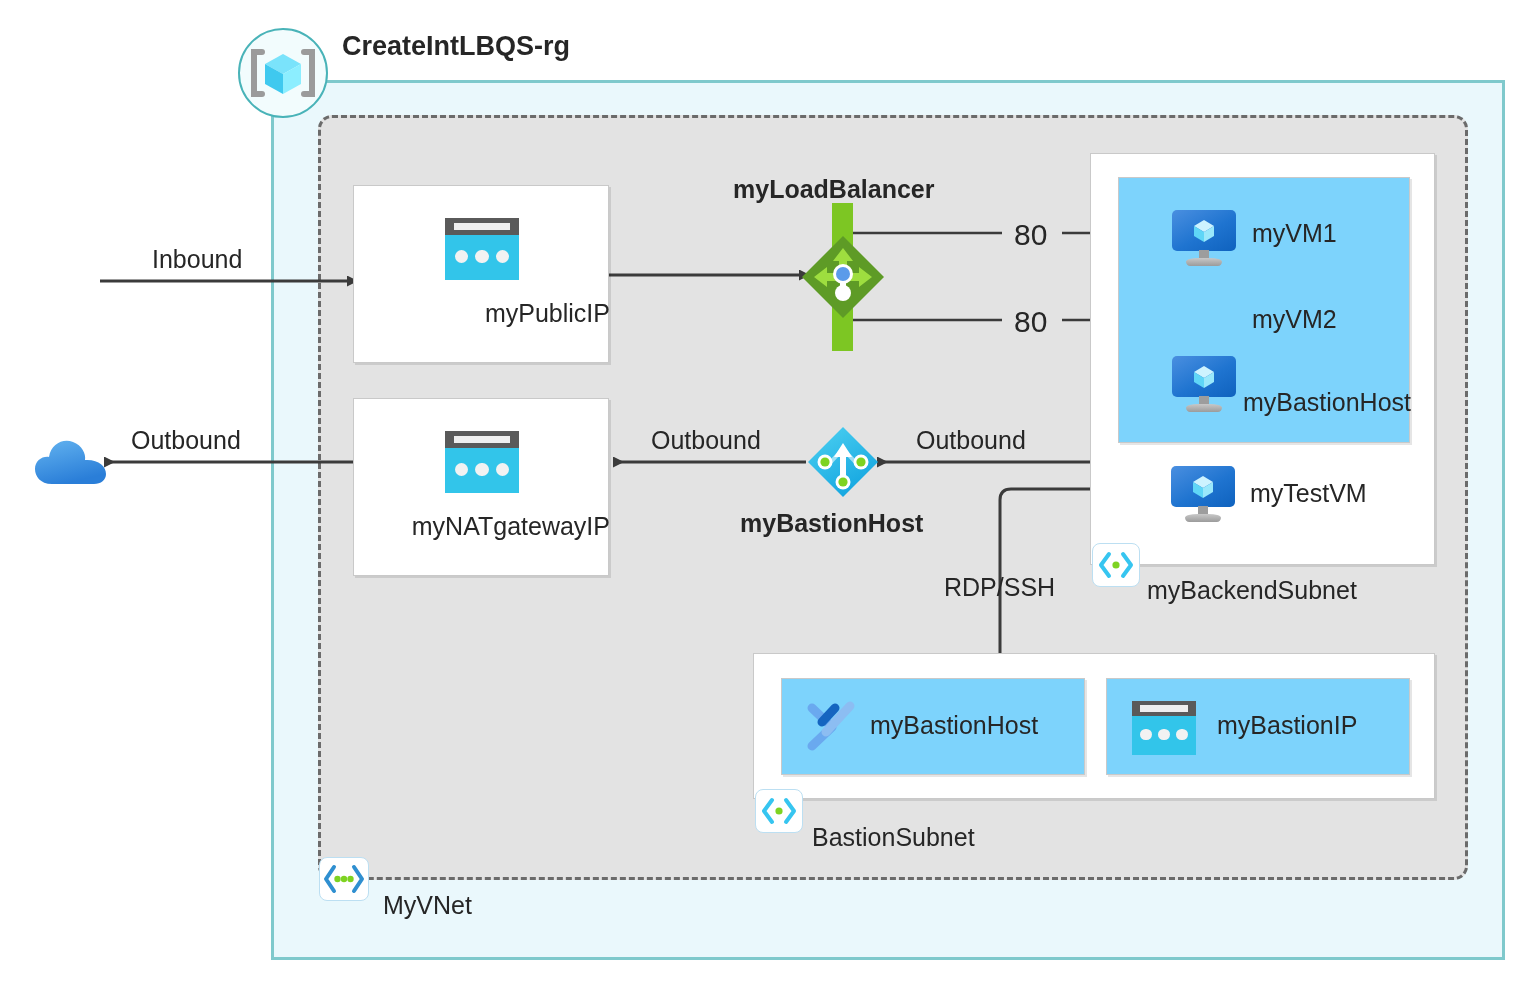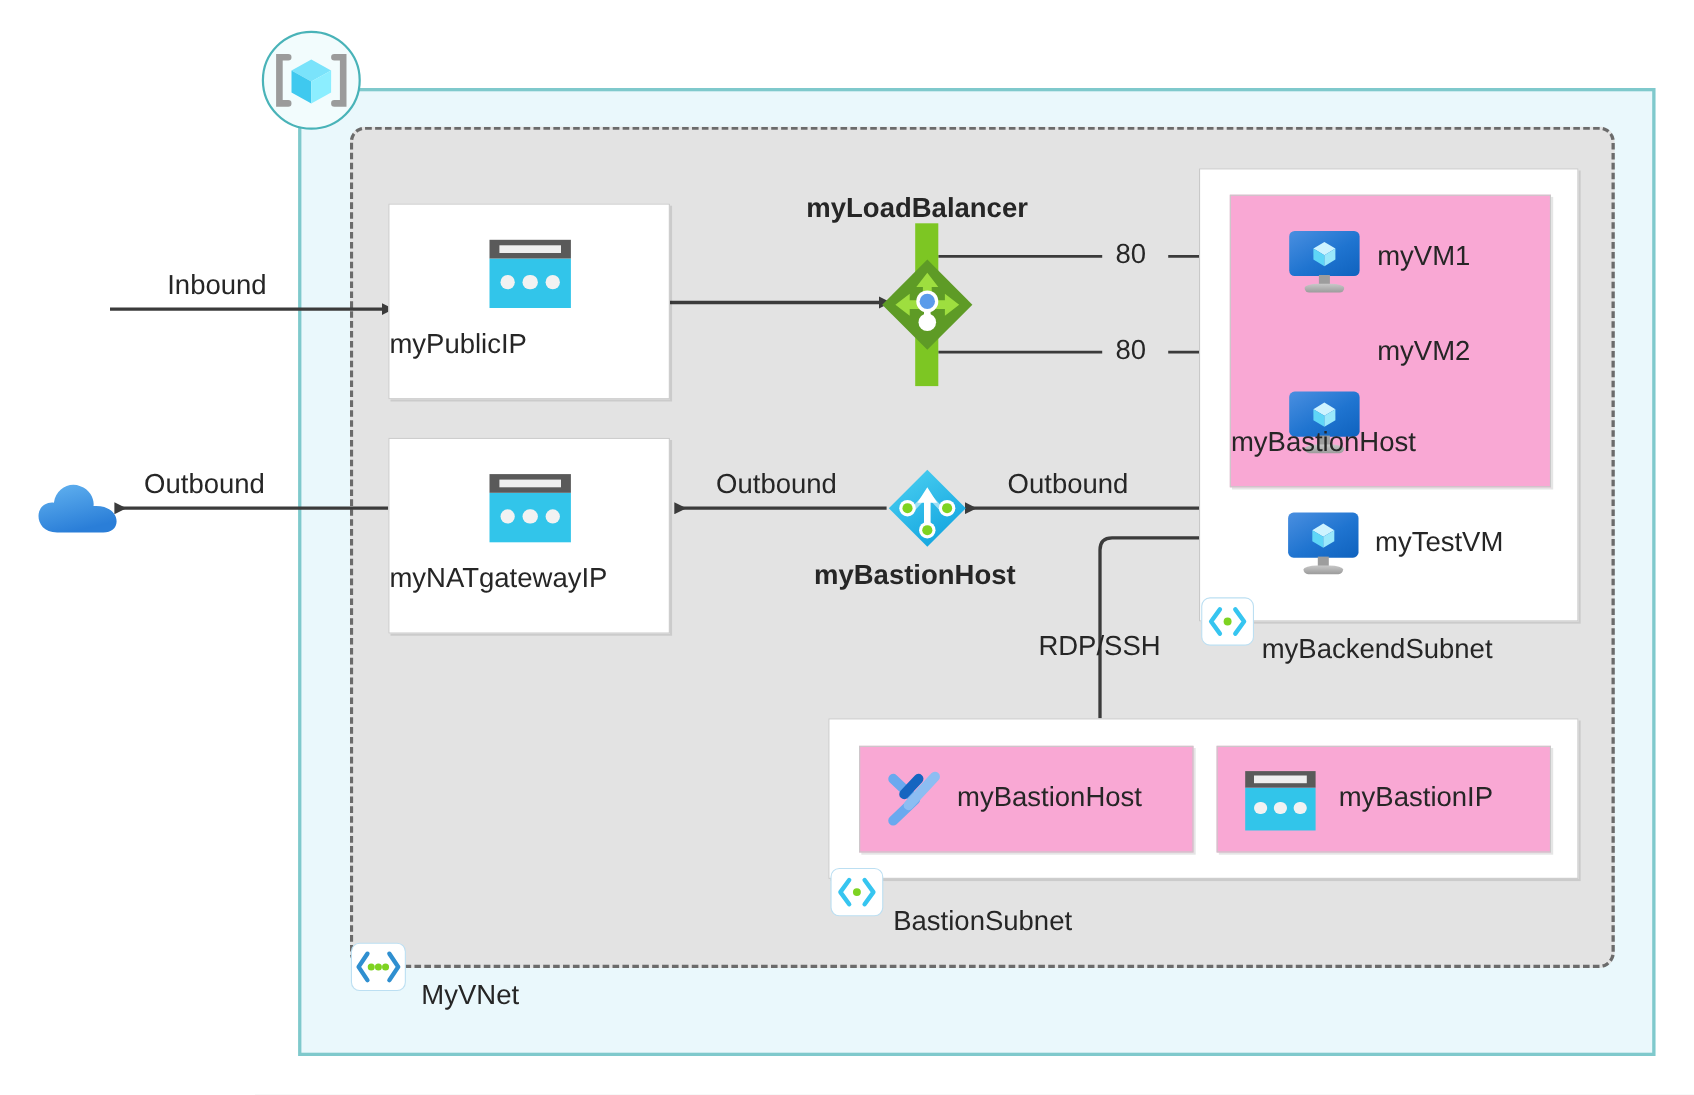--- a/index.html
+++ b/index.html
@@ -26,21 +26,21 @@
     border-radius: 14px;
   }
 
   
   .white-card {
     background: #ffffff;
     border: 1px solid #c9c9c9;
     box-shadow: 2px 2px 0 rgba(0,0,0,0.10);
   }
   .blue-card {
-    background: #f9a8d4;
+    background: #7dd3fc;
     border: 1px solid #c9c9c9;
     box-shadow: 2px 2px 0 rgba(0,0,0,0.10);
   }
 
   #publicip-card  { left: 353px; top: 185px; width: 256px; height: 178px; }
   #natip-card     { left: 353px; top: 398px; width: 256px; height: 178px; }
   #backendsubnet-card { left: 1090px; top: 153px; width: 345px; height: 412px; }
   #backendpool-card   { left: 1118px; top: 177px; width: 292px; height: 266px; }
   #bastionsubnet-card { left: 753px; top: 653px; width: 682px; height: 146px;
                         background:#ffffff; border:1px solid #c9c9c9;
@@ -50,22 +50,22 @@
 
   
   .label {
     color: #262626;
     font-size: 25px;
     line-height: 1.1;
     white-space: nowrap;
   }
   .label.bold { font-weight: bold; font-size: 25px; }
   .label.rg-title { font-weight: bold; font-size: 27px; }
-  .label.center { text-align: left; }
-  .label.port { font-size: 25px; }
+  .label.center { text-align: right; }
+  .label.port { font-size: 30px; }
 
   
   
   .ip-icon { position: relative; }
   .ip-icon .bar {
     position: absolute; left:0; top:0; width:100%; height:28%;
     background:#5a5a5a;
   }
   .ip-icon .bar i {
     position:absolute; left:12%; top:28%; width:76%; height:44%;
@@ -149,20 +149,21 @@
   <div class="abs" style="left:238px; top:28px; width:90px; height:90px;
        border-radius:50%; background:#f2fcfd; border:2px solid #49b3b8;">
     <svg width="86" height="86" viewBox="0 0 86 86">
       <path d="M22,22 L14,22 L14,64 L22,64" fill="none" stroke="#9b9b9b" stroke-width="6" stroke-linecap="round"></path>
       <path d="M64,22 L72,22 L72,64 L64,64" fill="none" stroke="#9b9b9b" stroke-width="6" stroke-linecap="round"></path>
       <polygon points="43,24 61,34 43,44 25,34" fill="#7ae3fb"></polygon>
       <polygon points="25,34 43,44 43,64 25,54" fill="#3fc9ef"></polygon>
       <polygon points="61,34 43,44 43,64 61,54" fill="#8ceeff"></polygon>
     </svg>
   </div>
+  <div class="abs label rg-title" style="left:342px; top:32px;">CreateIntLBQS-rg</div>
 
   <div class="abs" style="left:32px; top:430px;">
     <svg width="78" height="62" viewBox="0 0 78 62">
       <defs>
         <linearGradient id="cloudg" x1="0" y1="0" x2="0.4" y2="1">
           <stop offset="0%" stop-color="#63b3f0"></stop>
           <stop offset="100%" stop-color="#2a7ed8"></stop>
         </linearGradient>
       </defs>
       <path d="M20,54 C8,54 3,46 3,39 C3,31 10,26 17,27 C19,14 31,8 41,12

